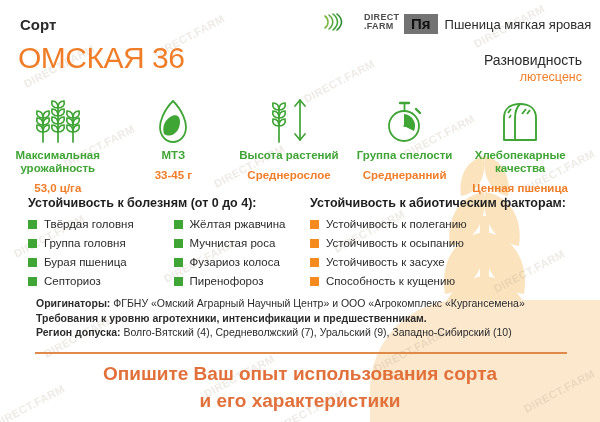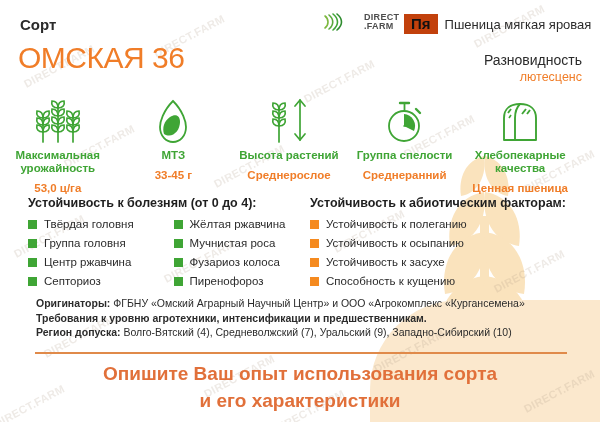--- a/index.html
+++ b/index.html
@@ -70,21 +70,21 @@
   .logo-text {
     font-size: 9px; font-weight: bold; color: #4d4d4d;
     line-height: 9.5px; letter-spacing: .3px;
   }
 
   .crop-badge {
     position: absolute; left: 404px; top: 14px;
     display: flex; align-items: center; gap: 7px;
   }
   .crop-tag {
-    background: #c2410c; color: #111;
+    background: #737373; color: #111;
     font-size: 15px; font-weight: bold;
     padding: 2px 7px 3px; line-height: 1;
     min-width: 32px; text-align: center;
   }
   .crop-name { font-size: 13px; color: #2b2b2b; }
 
   .variety {
     position: absolute; right: 18px; top: 52px;
     text-align: right;
   }
@@ -328,21 +328,21 @@
           <div class="res-item">
             <span class="sw green"></span>
             <span>Твёрдая головня</span>
           </div>
           <div class="res-item">
             <span class="sw green"></span>
             <span>Группа головня</span>
           </div>
           <div class="res-item">
             <span class="sw green"></span>
-            <span>Центр ржавчина</span>
+            <span>Бурая пшеница</span>
           </div>
           <div class="res-item">
             <span class="sw green"></span>
             <span>Септориоз</span>
           </div>
         </div>
         <div class="res-col">
           <div class="res-item">
             <span class="sw green"></span>
             <span>Жёлтая ржавчина</span>

